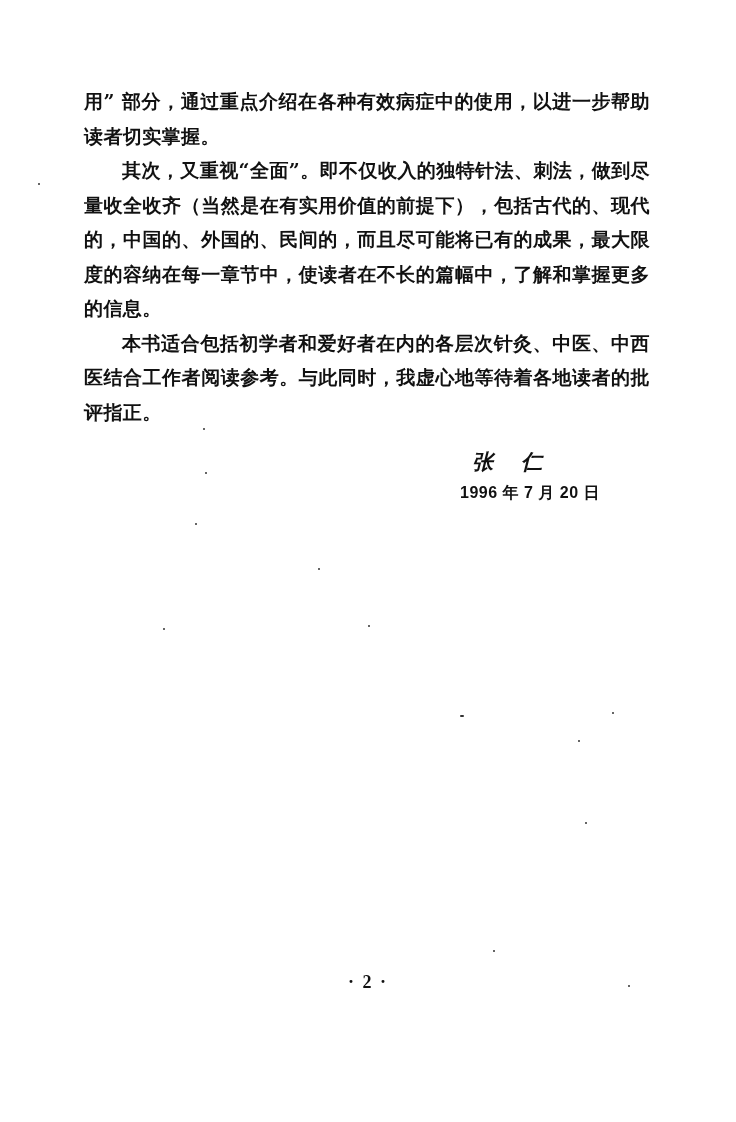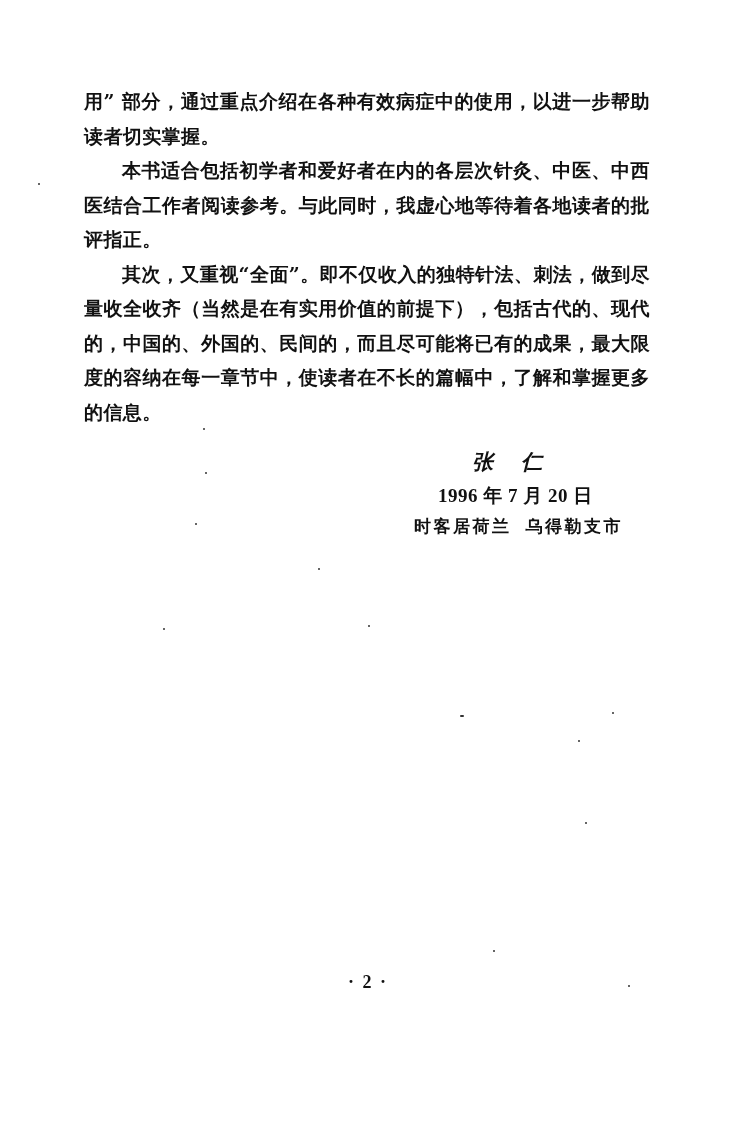--- a/index.html
+++ b/index.html
@@ -48,23 +48,23 @@
     .sig-name {
       top: 448px;
       left: 472px;
       font-size: 21px;
       letter-spacing: 2px;
       font-style: italic;
     }
     .sig-name .gap { display: inline-block; width: 26px; }
     .sig-date {
       top: 483px;
-      left: 438px;
-      font-size: 19px;
-      font-family: Liberation Serif, serif;
+      left: 460px;
+      font-size: 16px;
+      font-family: Liberation Sans, sans-serif;
       letter-spacing: 0.5px;
     }
     .sig-place {
       top: 515px;
       left: 414px;
       font-size: 17px;
       letter-spacing: 2.5px;
     }
     .sig-place .gap { display: inline-block; width: 14px; }
     .page-number {
@@ -85,33 +85,30 @@
       border-radius: 1px;
     }
   </style>
 </head>
 <body>
 
 <div class="page">
 
   <div class="body-text">
     <p class="para">用” 部分，通过重点介绍在各种有效病症中的使用，以进一步帮助读者切实掌握。</p>
+    <p class="para indent">其次，又重视“全面”。即不仅收入的独特针法、刺法，做到尽量收全收齐（当然是在有实用价值的前提下），包括古代的、现代的，中国的、外国的、民间的，而且尽可能将已有的成果，最大限度的容纳在每一章节中，使读者在不长的篇幅中，了解和掌握更多的信息。</p>
     <p class="para indent">本书适合包括初学者和爱好者在内的各层次针灸、中医、中西医结合工作者阅读参考。与此同时，我虚心地等待着各地读者的批评指正。</p>
-    <p class="para indent">其次，又重视“全面”。即不仅收入的独特针法、刺法，做到尽量收全收齐（当然是在有实用价值的前提下），包括古代的、现代的，中国的、外国的、民间的，而且尽可能将已有的成果，最大限度的容纳在每一章节中，使读者在不长的篇幅中，了解和掌握更多的信息。</p>
   </div>
 
   <div class="signature sig-name">
     <span>张</span><span class="gap"></span><span>仁</span>
   </div>
 
   <div class="signature sig-date">1996 年 7 月 20 日</div>
 
-  <div class="signature sig-place">
-    <span>时客居荷兰</span><span class="gap"></span><span>乌得勒支市</span>
-  </div>
 
   <div class="page-number">· 2 ·</div>
 
   <span class="speck" style="left:38px;top:183px;"></span>
   <span class="speck" style="left:203px;top:428px;"></span>
   <span class="speck" style="left:205px;top:472px;"></span>
   <span class="speck" style="left:195px;top:523px;"></span>
   <span class="speck" style="left:318px;top:568px;"></span>
   <span class="speck" style="left:163px;top:628px;"></span>
   <span class="speck" style="left:368px;top:625px;"></span>

